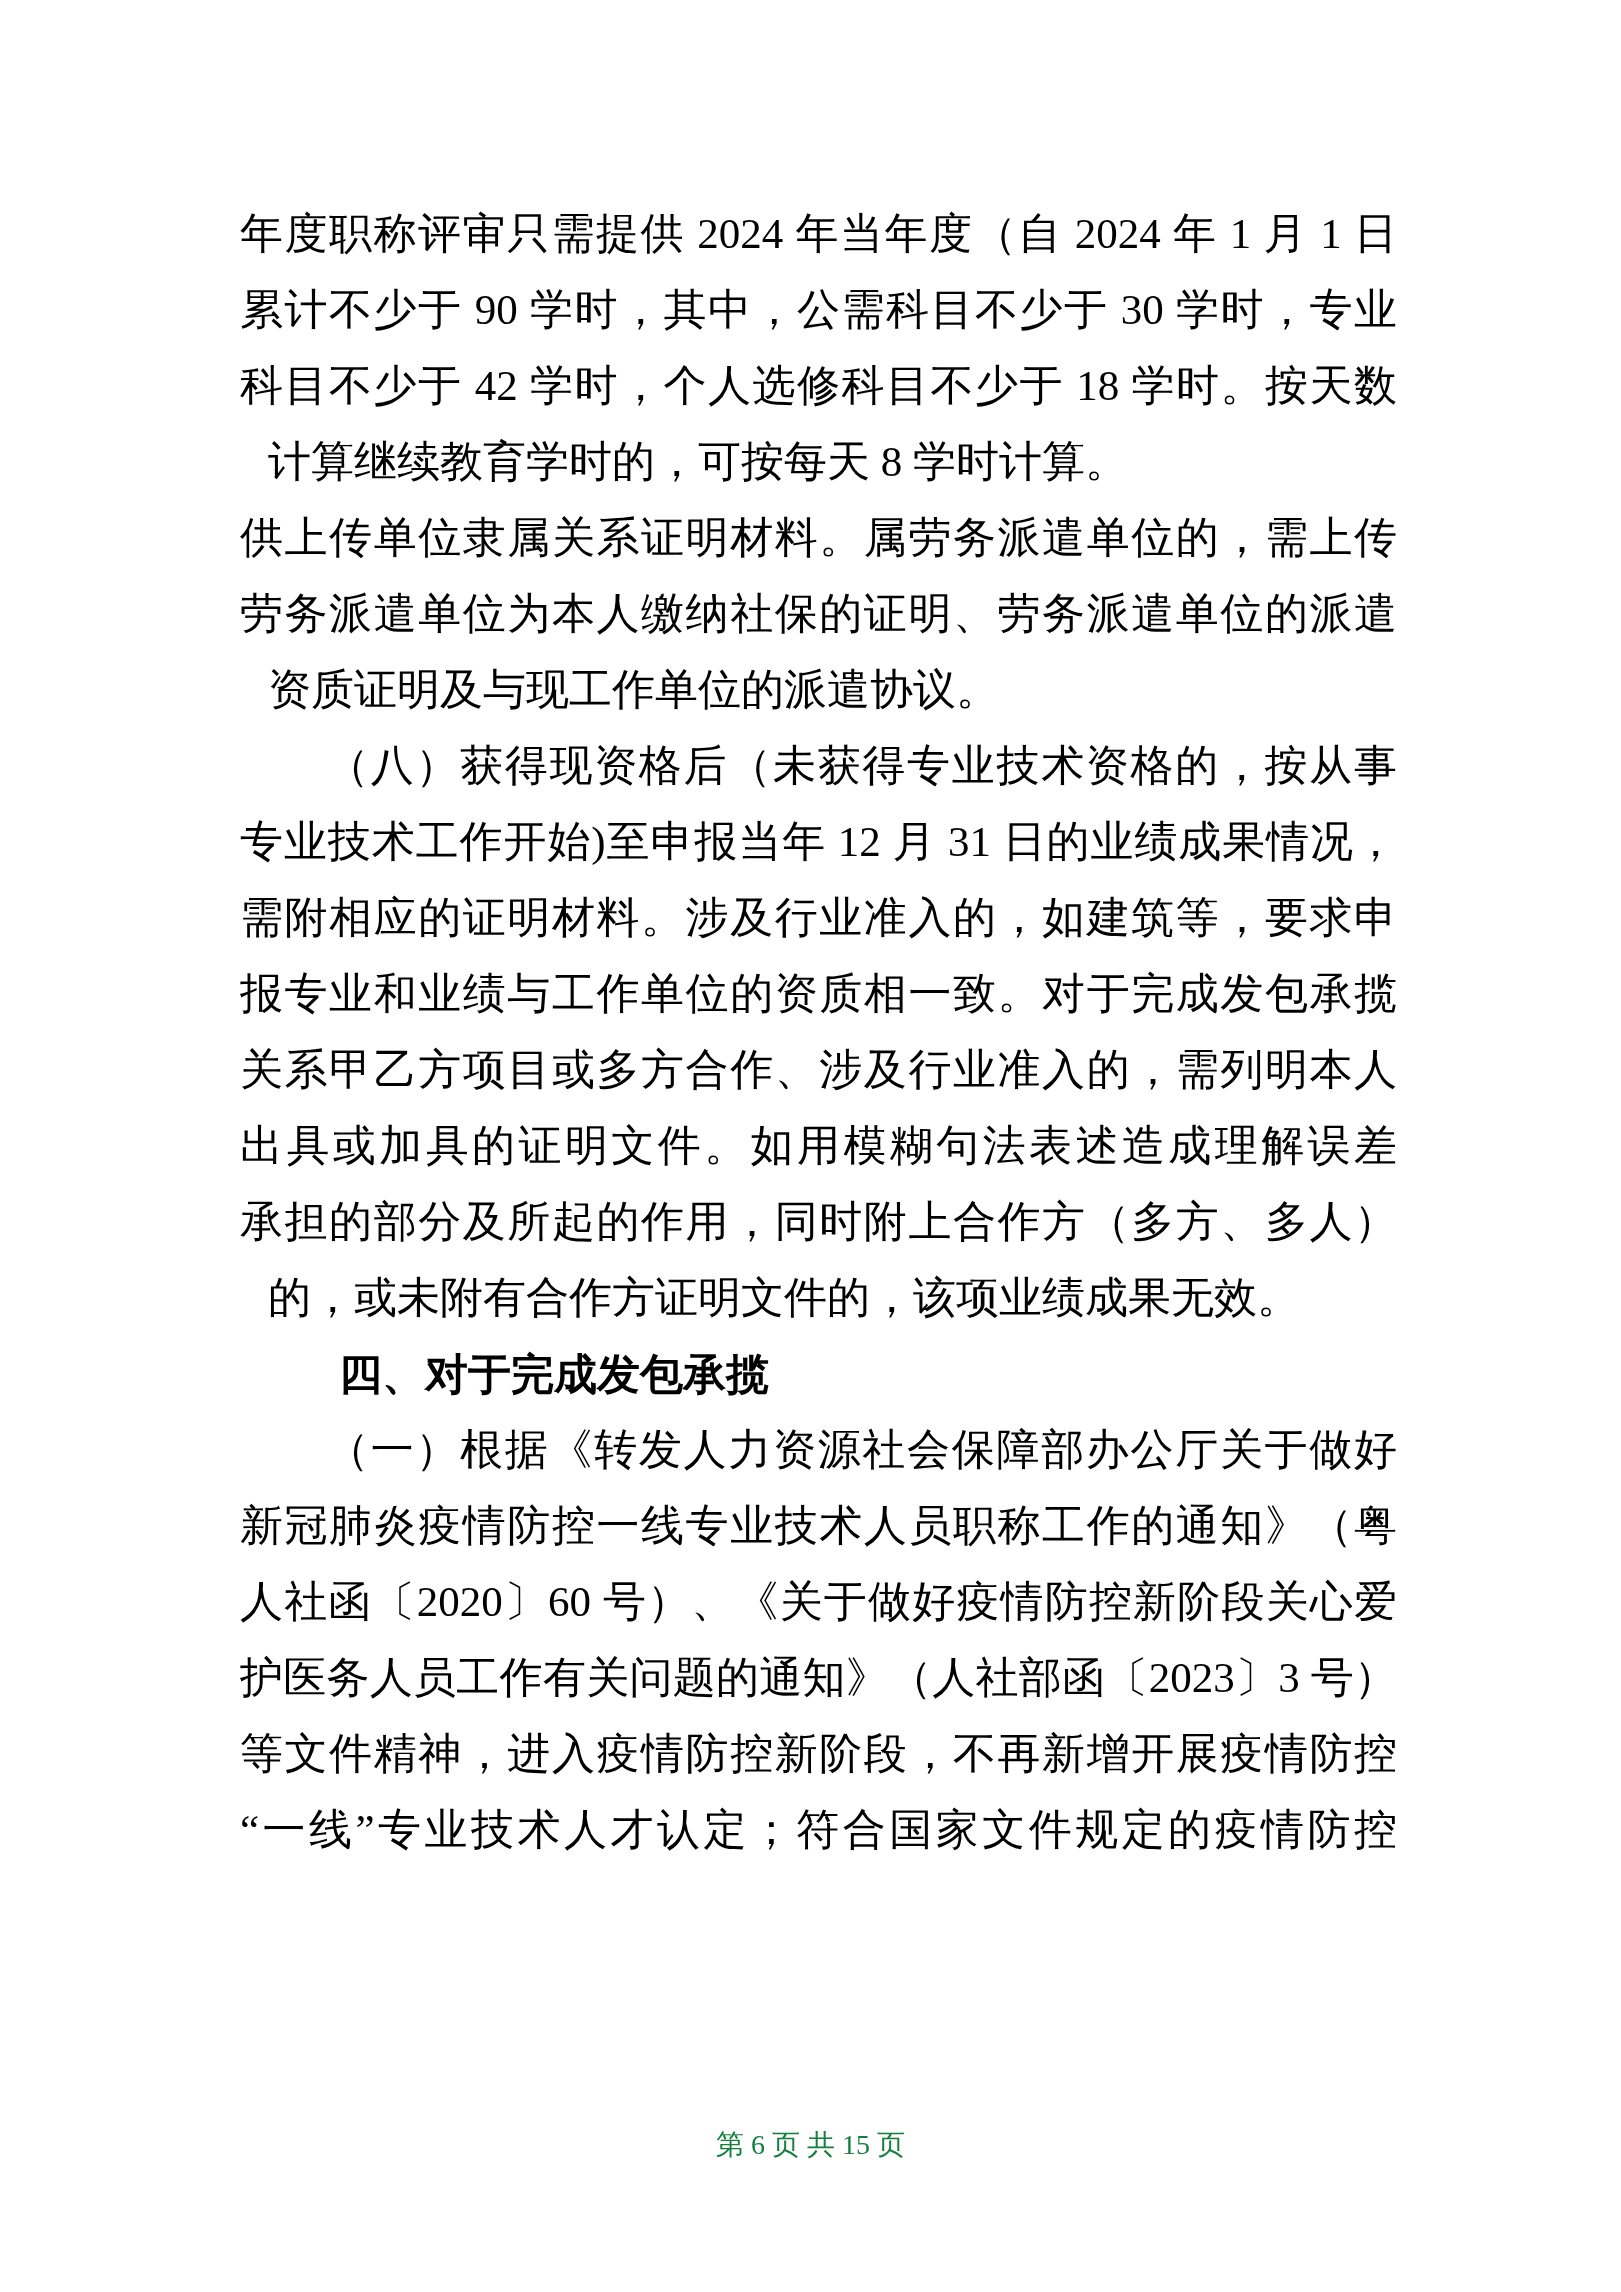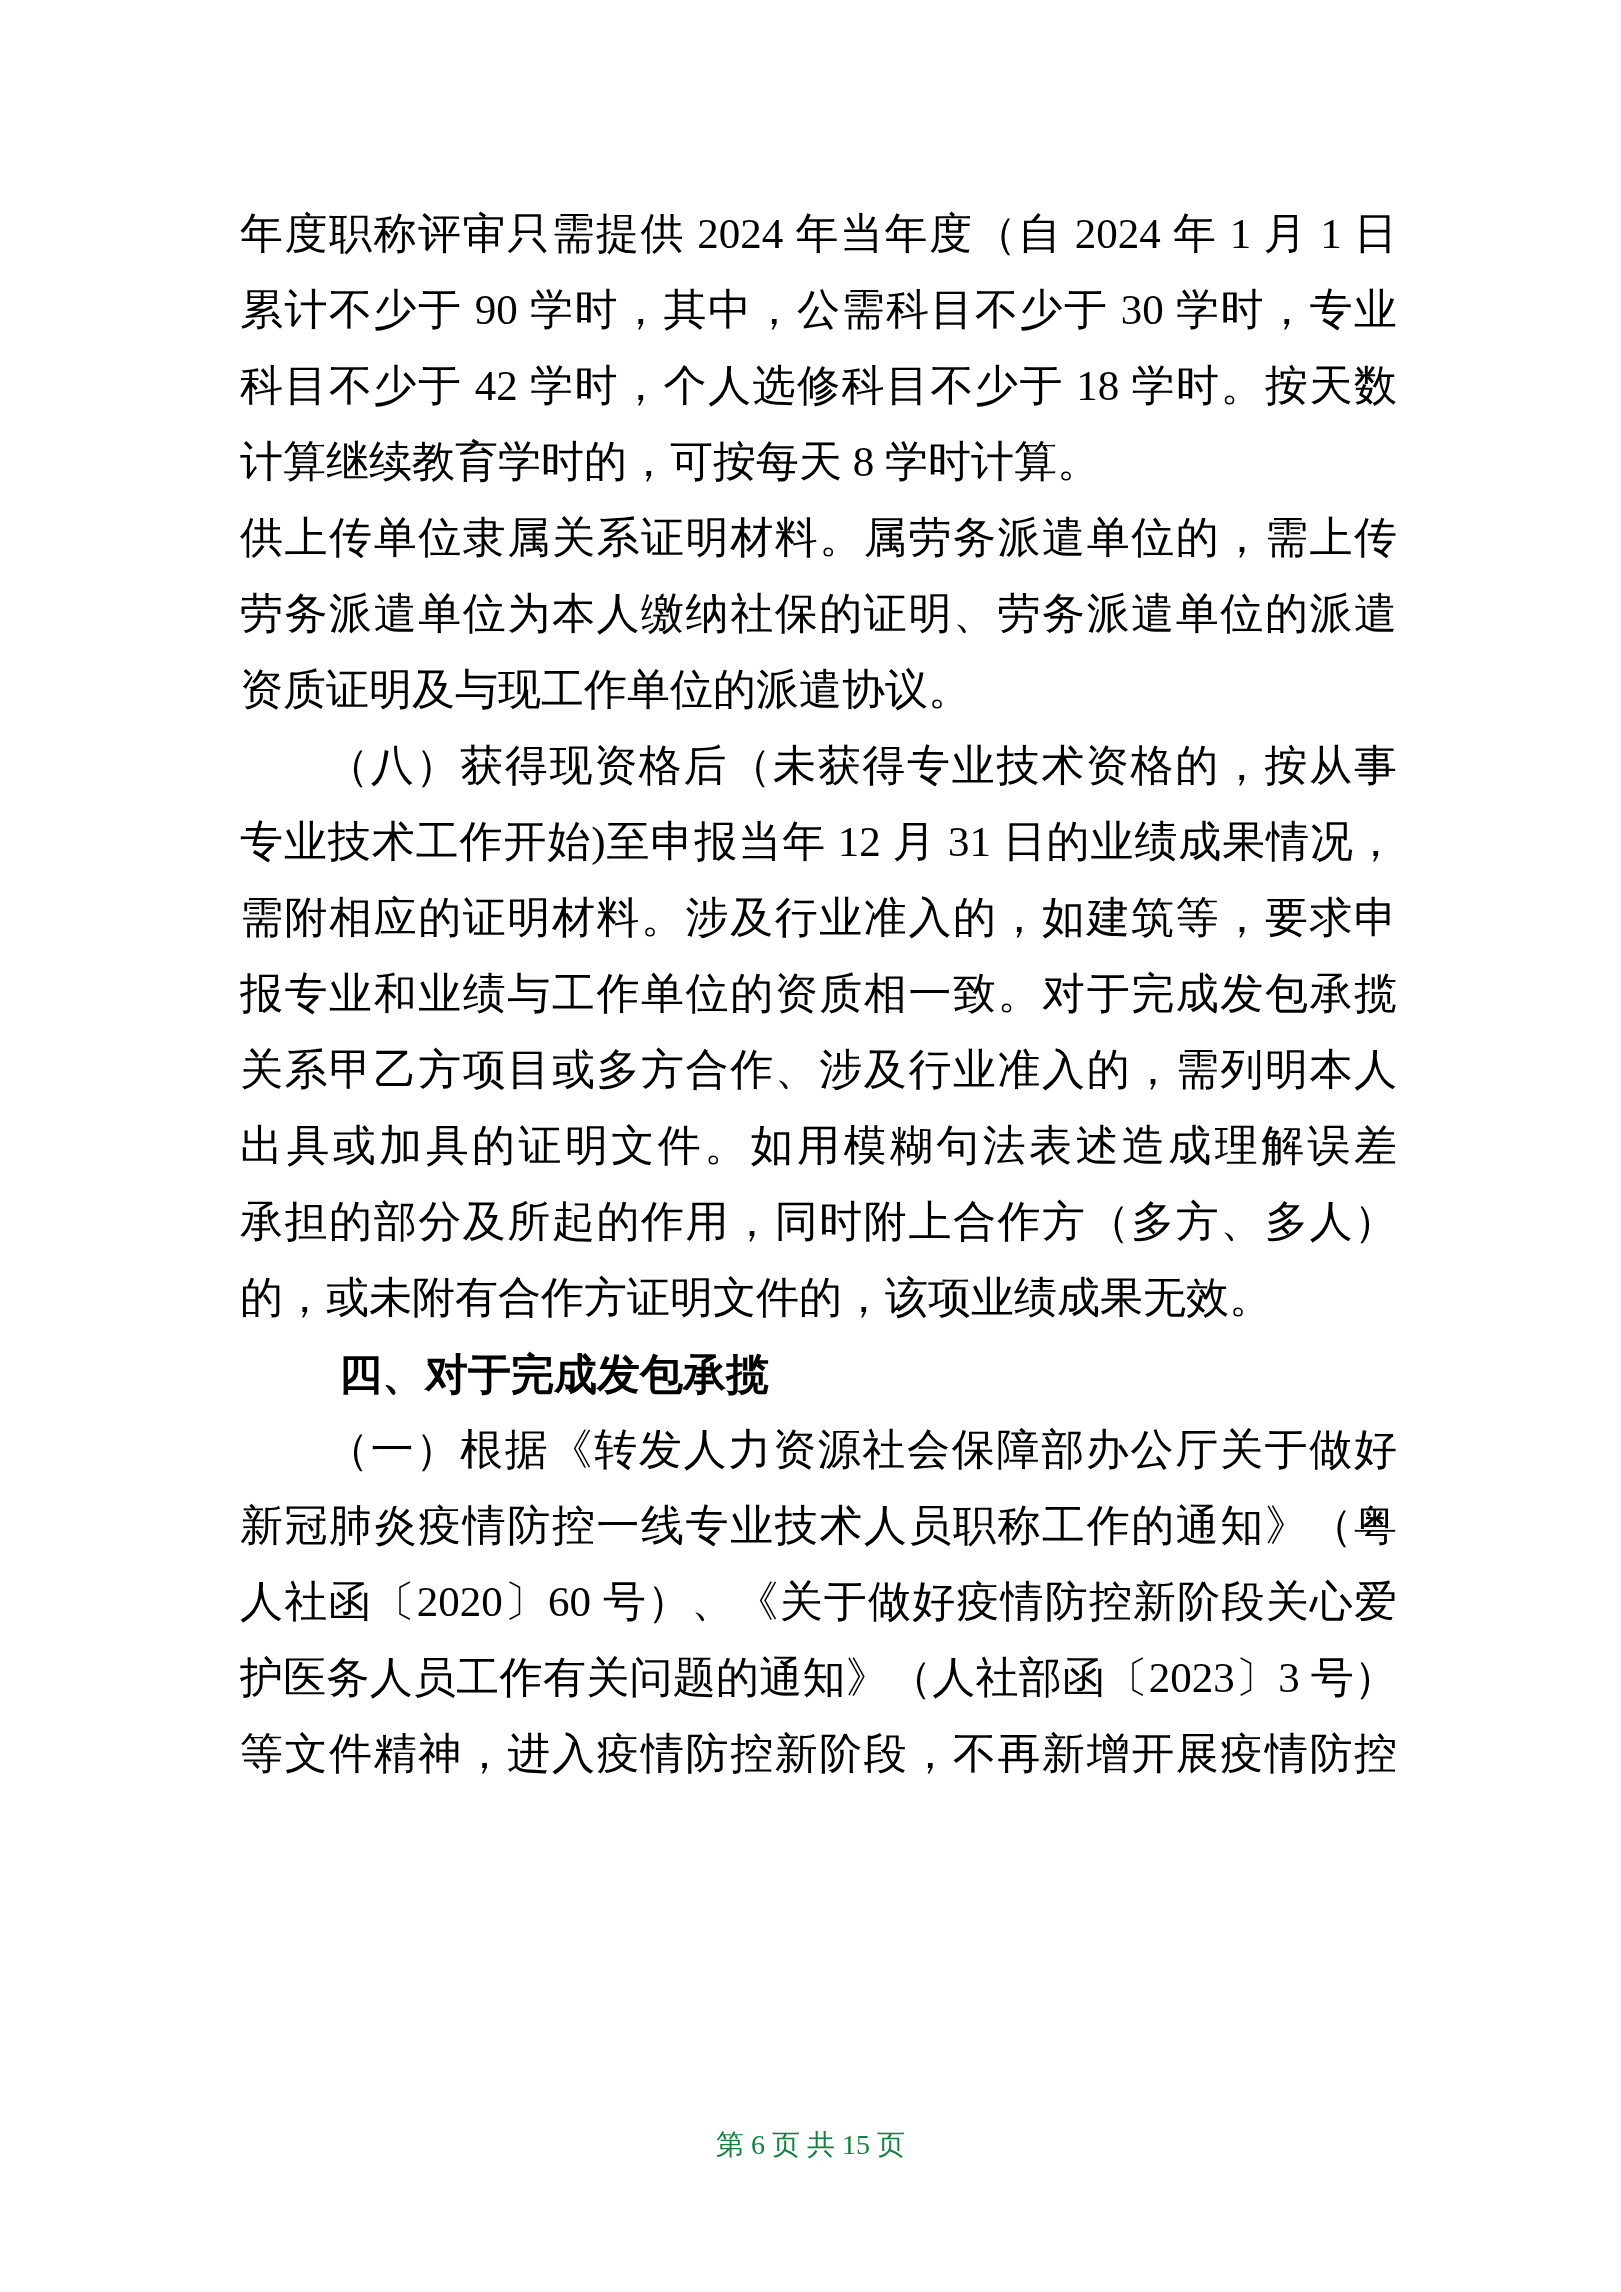--- a/index.html
+++ b/index.html
@@ -26,20 +26,21 @@
     height: 76px;
     line-height: 76px;
     font-size: 43px;
     white-space: nowrap;
     text-align: justify;
     text-align-last: justify;
   }
   .line.flush {
     text-align: left;
     text-align-last: left;
+    margin-left: 28px;
   }
   .line.indent {
     text-indent: 2em;
   }
   .line.heading {
     font-family: "DejaVu Sans", "Liberation Sans", sans-serif;
     font-weight: 700;
     text-indent: 2.3em;
     text-align: left;
     text-align-last: left;
@@ -76,16 +77,17 @@
       <div class="line">关系甲乙方项目或多方合作、涉及行业准入的，需列明本人</div>
       <div class="line">出具或加具的证明文件。如用模糊句法表述造成理解误差</div>
       <div class="line">承担的部分及所起的作用，同时附上合作方（多方、多人）</div>
       <div class="line flush">的，或未附有合作方证明文件的，该项业绩成果无效。</div>
       <div class="line heading">四、对于完成发包承揽</div>
       <div class="line indent">（一）根据《转发人力资源社会保障部办公厅关于做好</div>
       <div class="line">新冠肺炎疫情防控一线专业技术人员职称工作的通知》（粤</div>
       <div class="line">人社函〔2020〕60 号）、《关于做好疫情防控新阶段关心爱</div>
       <div class="line">护医务人员工作有关问题的通知》（人社部函〔2023〕3 号）</div>
       <div class="line">等文件精神，进入疫情防控新阶段，不再新增开展疫情防控</div>
+      <div class="line">“一线”专业技术人才认定；符合国家文件规定的疫情防控</div>
     </div>
   <div class="footer">第 6 页 共 15 页</div>
 </div>
 
 
 </body></html>

